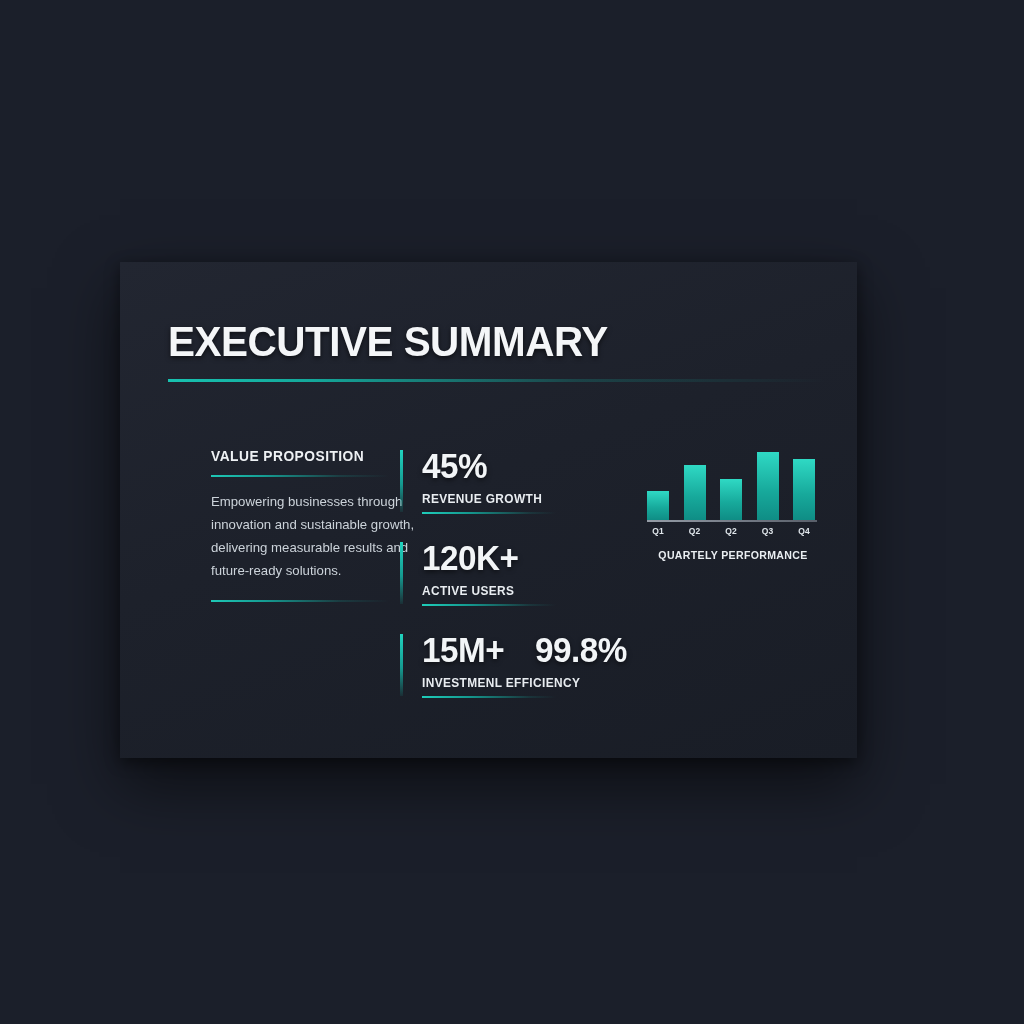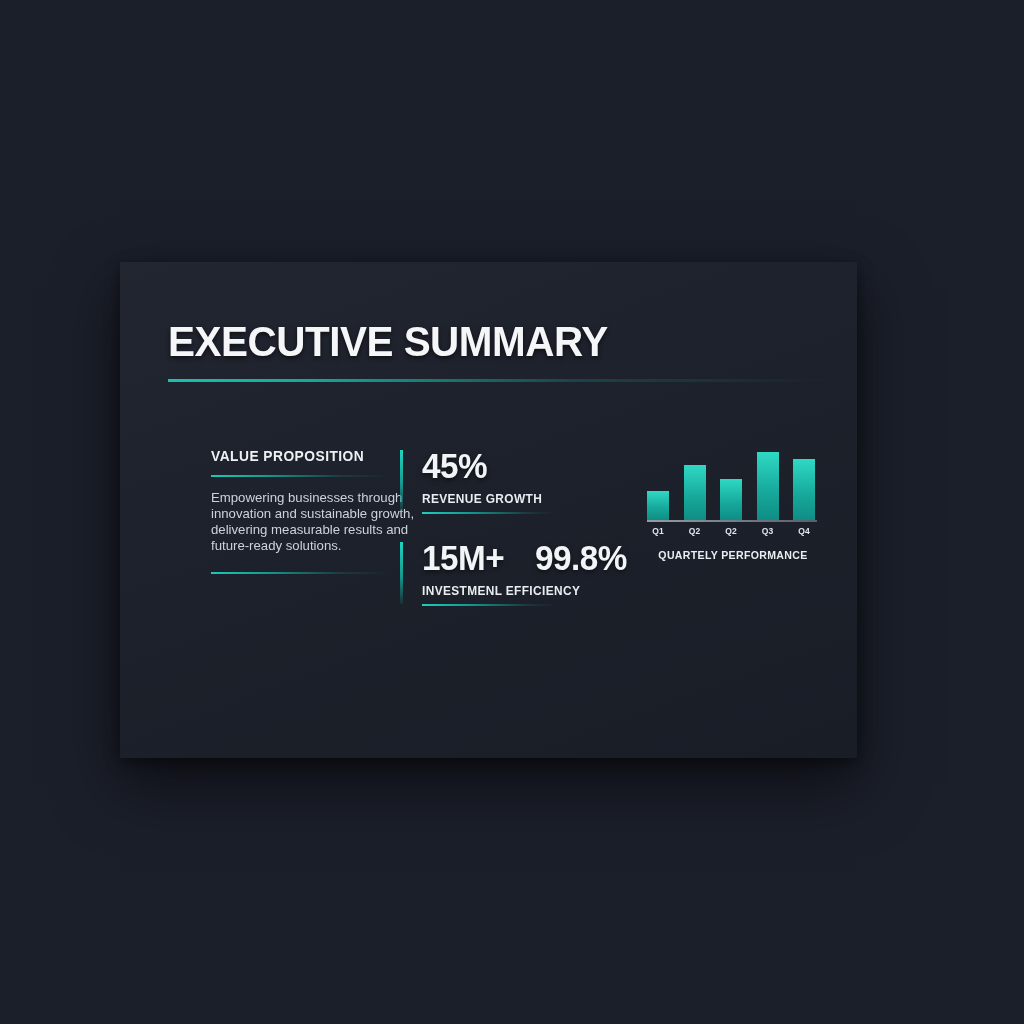--- a/index.html
+++ b/index.html
@@ -50,21 +50,21 @@
     white-space:nowrap;
   }
   .rule{
     height:2px;width:178px;
     background:linear-gradient(90deg,#1ec8b6 0%,#159c92 30%,rgba(21,156,146,.22) 72%,rgba(21,156,146,0) 100%);
   }
   .rule-top{margin-top:11px;}
   .rule-bottom{margin-top:18px;}
   .body-copy{
     margin-top:13px;
-    font-size:13.2px;line-height:16px;
+    font-size:13.2px;line-height:23px;
     color:#ccd3da;
     width:206px;
   }
 
   
   .col-mid{position:absolute;left:232px;top:0;width:262px;}
   .kpi{position:relative;padding-left:22px;margin-bottom:26px;}
   .kpi:last-child{margin-bottom:12px;}
   .kpi-bar{
     position:absolute;left:0;top:2px;width:3px;height:62px;
@@ -146,20 +146,28 @@
 
         <div class="kpi">
           <div class="kpi-bar"></div>
           <div class="kpi-row">
             <div class="kpi-value">45%</div>
           </div>
           <div class="kpi-label">REVENUE GROWTH</div>
           <div class="kpi-rule"></div>
         </div>
 
+        <div class="kpi">
+          <div class="kpi-bar"></div>
+          <div class="kpi-row">
+            <div class="kpi-value">120K+</div>
+          </div>
+          <div class="kpi-label">ACTIVE USERS</div>
+          <div class="kpi-rule"></div>
+        </div>
 
         <div class="kpi">
           <div class="kpi-bar"></div>
           <div class="kpi-row">
             <div class="kpi-value">15M+</div>
             <div class="kpi-value">99.8%</div>
           </div>
           <div class="kpi-label">INVESTMENL EFFICIENCY</div>
           <div class="kpi-rule"></div>
         </div>

